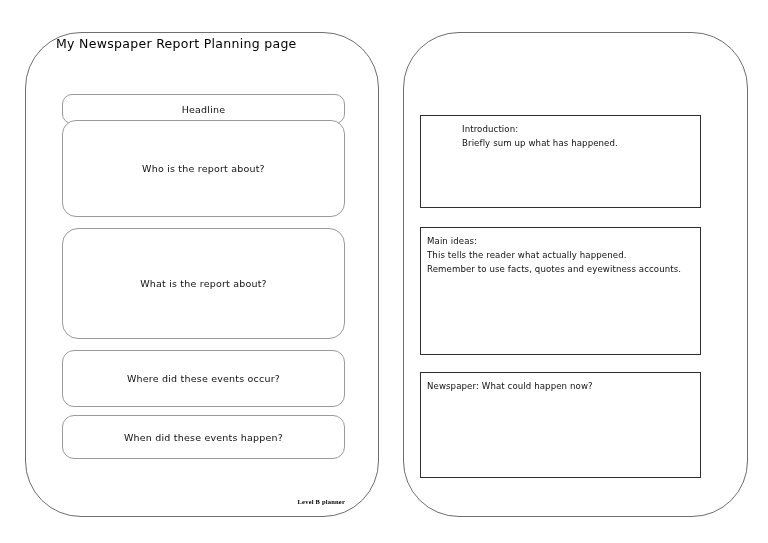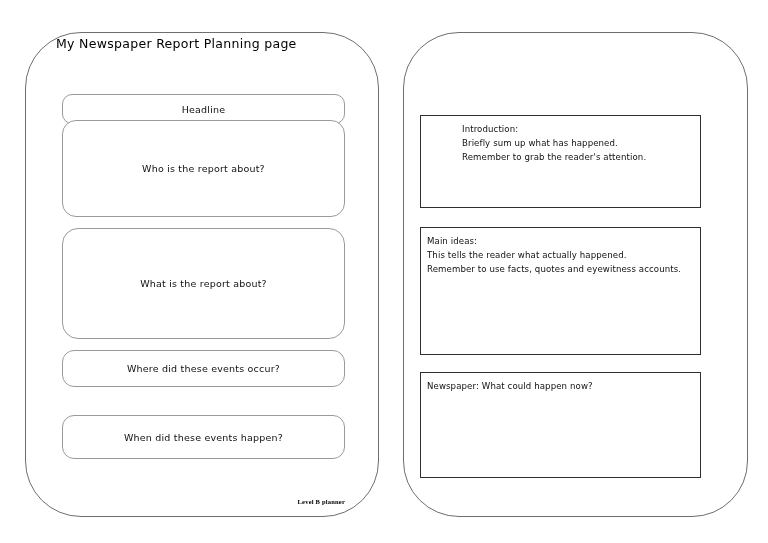--- a/index.html
+++ b/index.html
@@ -78,21 +78,21 @@
     font-family: "DejaVu Sans", sans-serif;
     font-size: 9.5px;
     font-weight: 400;
     color: #101010;
     letter-spacing: 0.2px;
   }
 
   .prompt-headline { top: 81px;  height: 30px; border-radius: 10px; margin-top: 13px; }
   .prompt-who      { top: 120px; height: 97px; border-radius: 14px; text-align: right; }
   .prompt-what     { top: 228px; height: 111px; border-radius: 16px; }
-  .prompt-where    { top: 350px; height: 37px; border-radius: 12px; }
+  .prompt-where    { top: 350px; height: 57px; border-radius: 12px; }
   .prompt-when     { top: 415px; height: 44px; border-radius: 12px; }
 
   
   .footer-note {
     position: absolute;
     left: 62px;
     top: 498px;
     width: 283px;
     text-align: right;
     font-family: Liberation Serif, serif;
@@ -155,21 +155,20 @@
 
   <div class="prompt-box prompt-when">
     <span class="prompt-label">When did these events happen?</span>
   </div>
 
   <div class="footer-note">Level B planner</div>
 
   <div class="section-box section-intro">
     <span class="section-line">Introduction:</span>
     <span class="section-line">Briefly sum up what has happened.</span>
-    <span class="section-line">Remember to grab the reader's attention.</span>
   </div>
 
   <div class="section-box section-main-ideas">
     <span class="section-line">Main ideas:</span>
     <span class="section-line">This tells the reader what actually happened.</span>
     <span class="section-line">Remember to use facts, quotes and eyewitness accounts.</span>
   </div>
 
   <div class="section-box section-conclusion">
     <span class="section-line">Newspaper: What could happen now?</span>

